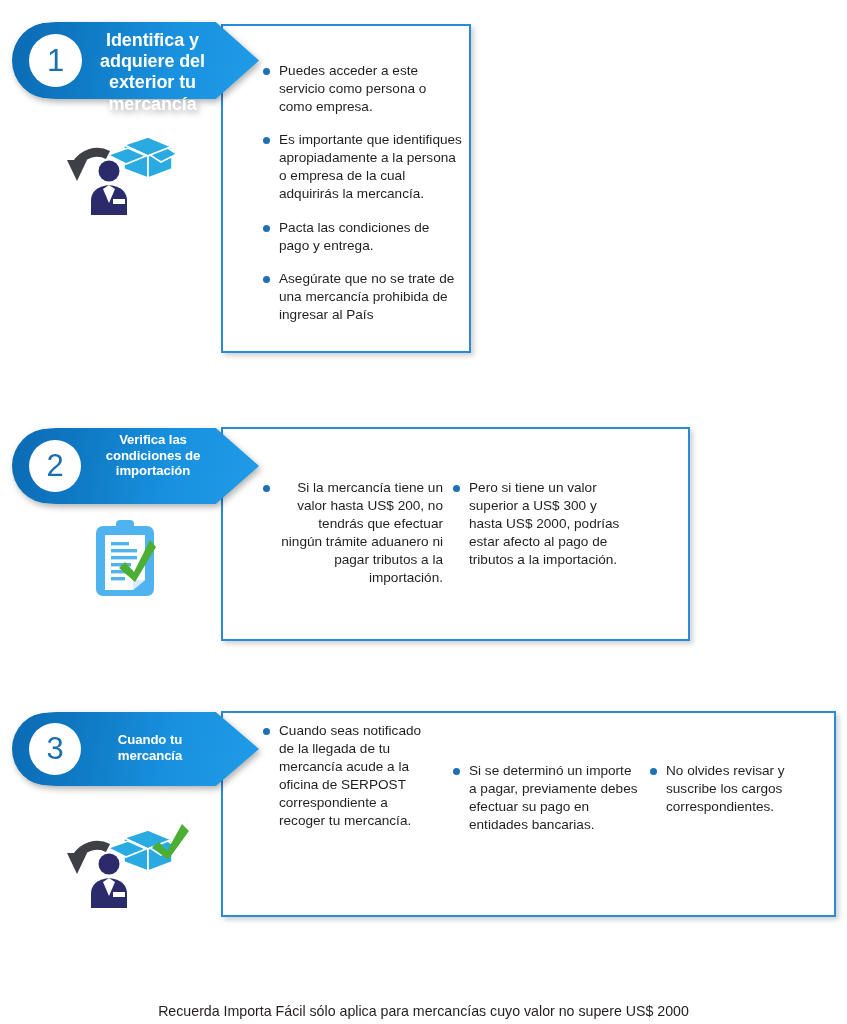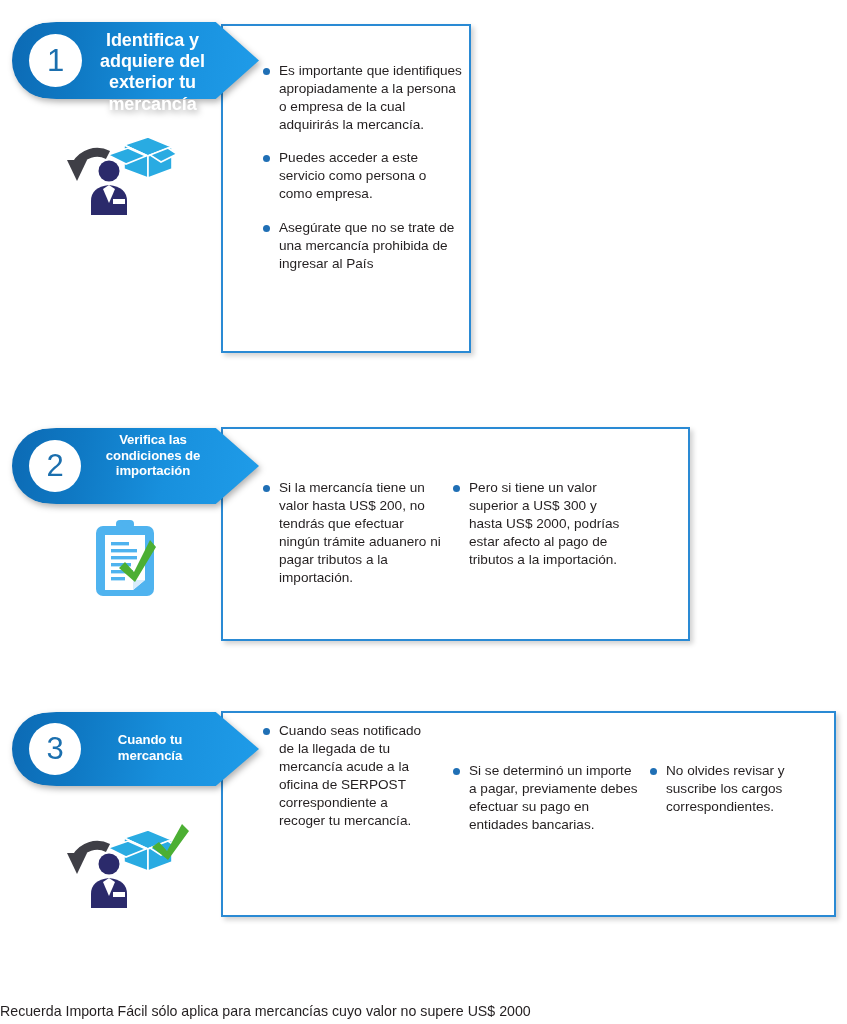--- a/index.html
+++ b/index.html
@@ -102,21 +102,21 @@
   .icon-wrap {
     position: absolute;
     z-index: 3;
   }
 
   
   .footer-note {
     position: absolute;
     left: 0;
     right: 0;
-    text-align: left;
+    text-align: center;
     color: #231f20;
     font-size: 14.2px;
   }
 </style>
 </head>
 <body>
 
 <div id="infographic">
 
   <div class="content-box" style="left:221px; top:24px; width:250px; height:329px;"></div>
@@ -146,25 +146,29 @@
       <circle cx="47" cy="44" r="10.5" fill="#2b2a6b"></circle>
       <path d="M29 88 L29 74 Q29 60 47 58 Q65 60 65 74 L65 88 Z" fill="#2b2a6b"></path>
       <polygon points="47,58 41,62 47,76 53,62" fill="#ffffff"></polygon>
       <rect x="51" y="72" width="12" height="5" fill="#ffffff"></rect>
     </svg>
   </div>
 
   <div class="bullets" style="left:263px; top:62px; width:200px;">
     <div class="bullet-item">
       <span class="bullet-dot"></span>
+      <span class="bullet-text"> Puedes acceder a este servicio como persona o como empresa.</span>
+    </div>
+    <div class="bullet-item">
+      <span class="bullet-dot"></span>
       <span class="bullet-text">Es importante que identifiques apropiadamente a la persona o empresa de la cual adquirirás la mercancía.</span>
     </div>
     <div class="bullet-item">
       <span class="bullet-dot"></span>
-      <span class="bullet-text"> Puedes acceder a este servicio como persona o como empresa.</span>
+      <span class="bullet-text">Pacta las condiciones de pago y entrega.</span>
     </div>
     <div class="bullet-item">
       <span class="bullet-dot"></span>
       <span class="bullet-text">Asegúrate que no se trate de una mercancía prohibida de ingresar al País</span>
     </div>
   </div>
 
   <div class="content-box" style="left:221px; top:427px; width:469px; height:214px;"></div>
 
   <div class="banner" style="left:12px; top:428px; width:247px; height:76px;">
@@ -187,21 +191,21 @@
         <rect x="17" y="31" width="26" height="3.4"></rect>
         <rect x="17" y="38" width="26" height="3.4"></rect>
         <rect x="17" y="45" width="20" height="3.4"></rect>
         <rect x="17" y="52" width="22" height="3.4"></rect>
         <rect x="17" y="59" width="14" height="3.4"></rect>
       </g>
       <polygon points="31,44 40,54 56,22 62,29 41,64 25,50" fill="#4caf33"></polygon>
     </svg>
   </div>
 
-  <div class="bullets" style="left:263px; top:479px; width:180px;">
+  <div class="bullets" style="left:263px; top:479px; width:180px;text-align:right;">
     <div class="bullet-item">
       <span class="bullet-dot"></span>
       <span class="bullet-text">Si la mercancía tiene un valor hasta US$ 200, no tendrás que efectuar ningún trámite aduanero ni pagar tributos a la importación.</span>
     </div>
   </div>
 
   <div class="bullets" style="left:453px; top:479px; width:180px;">
     <div class="bullet-item">
       <span class="bullet-dot"></span>
       <span class="bullet-text">Pero si tiene un valor superior a US$ 300 y hasta US$ 2000, podrías estar afecto al pago de tributos a la importación.</span>

